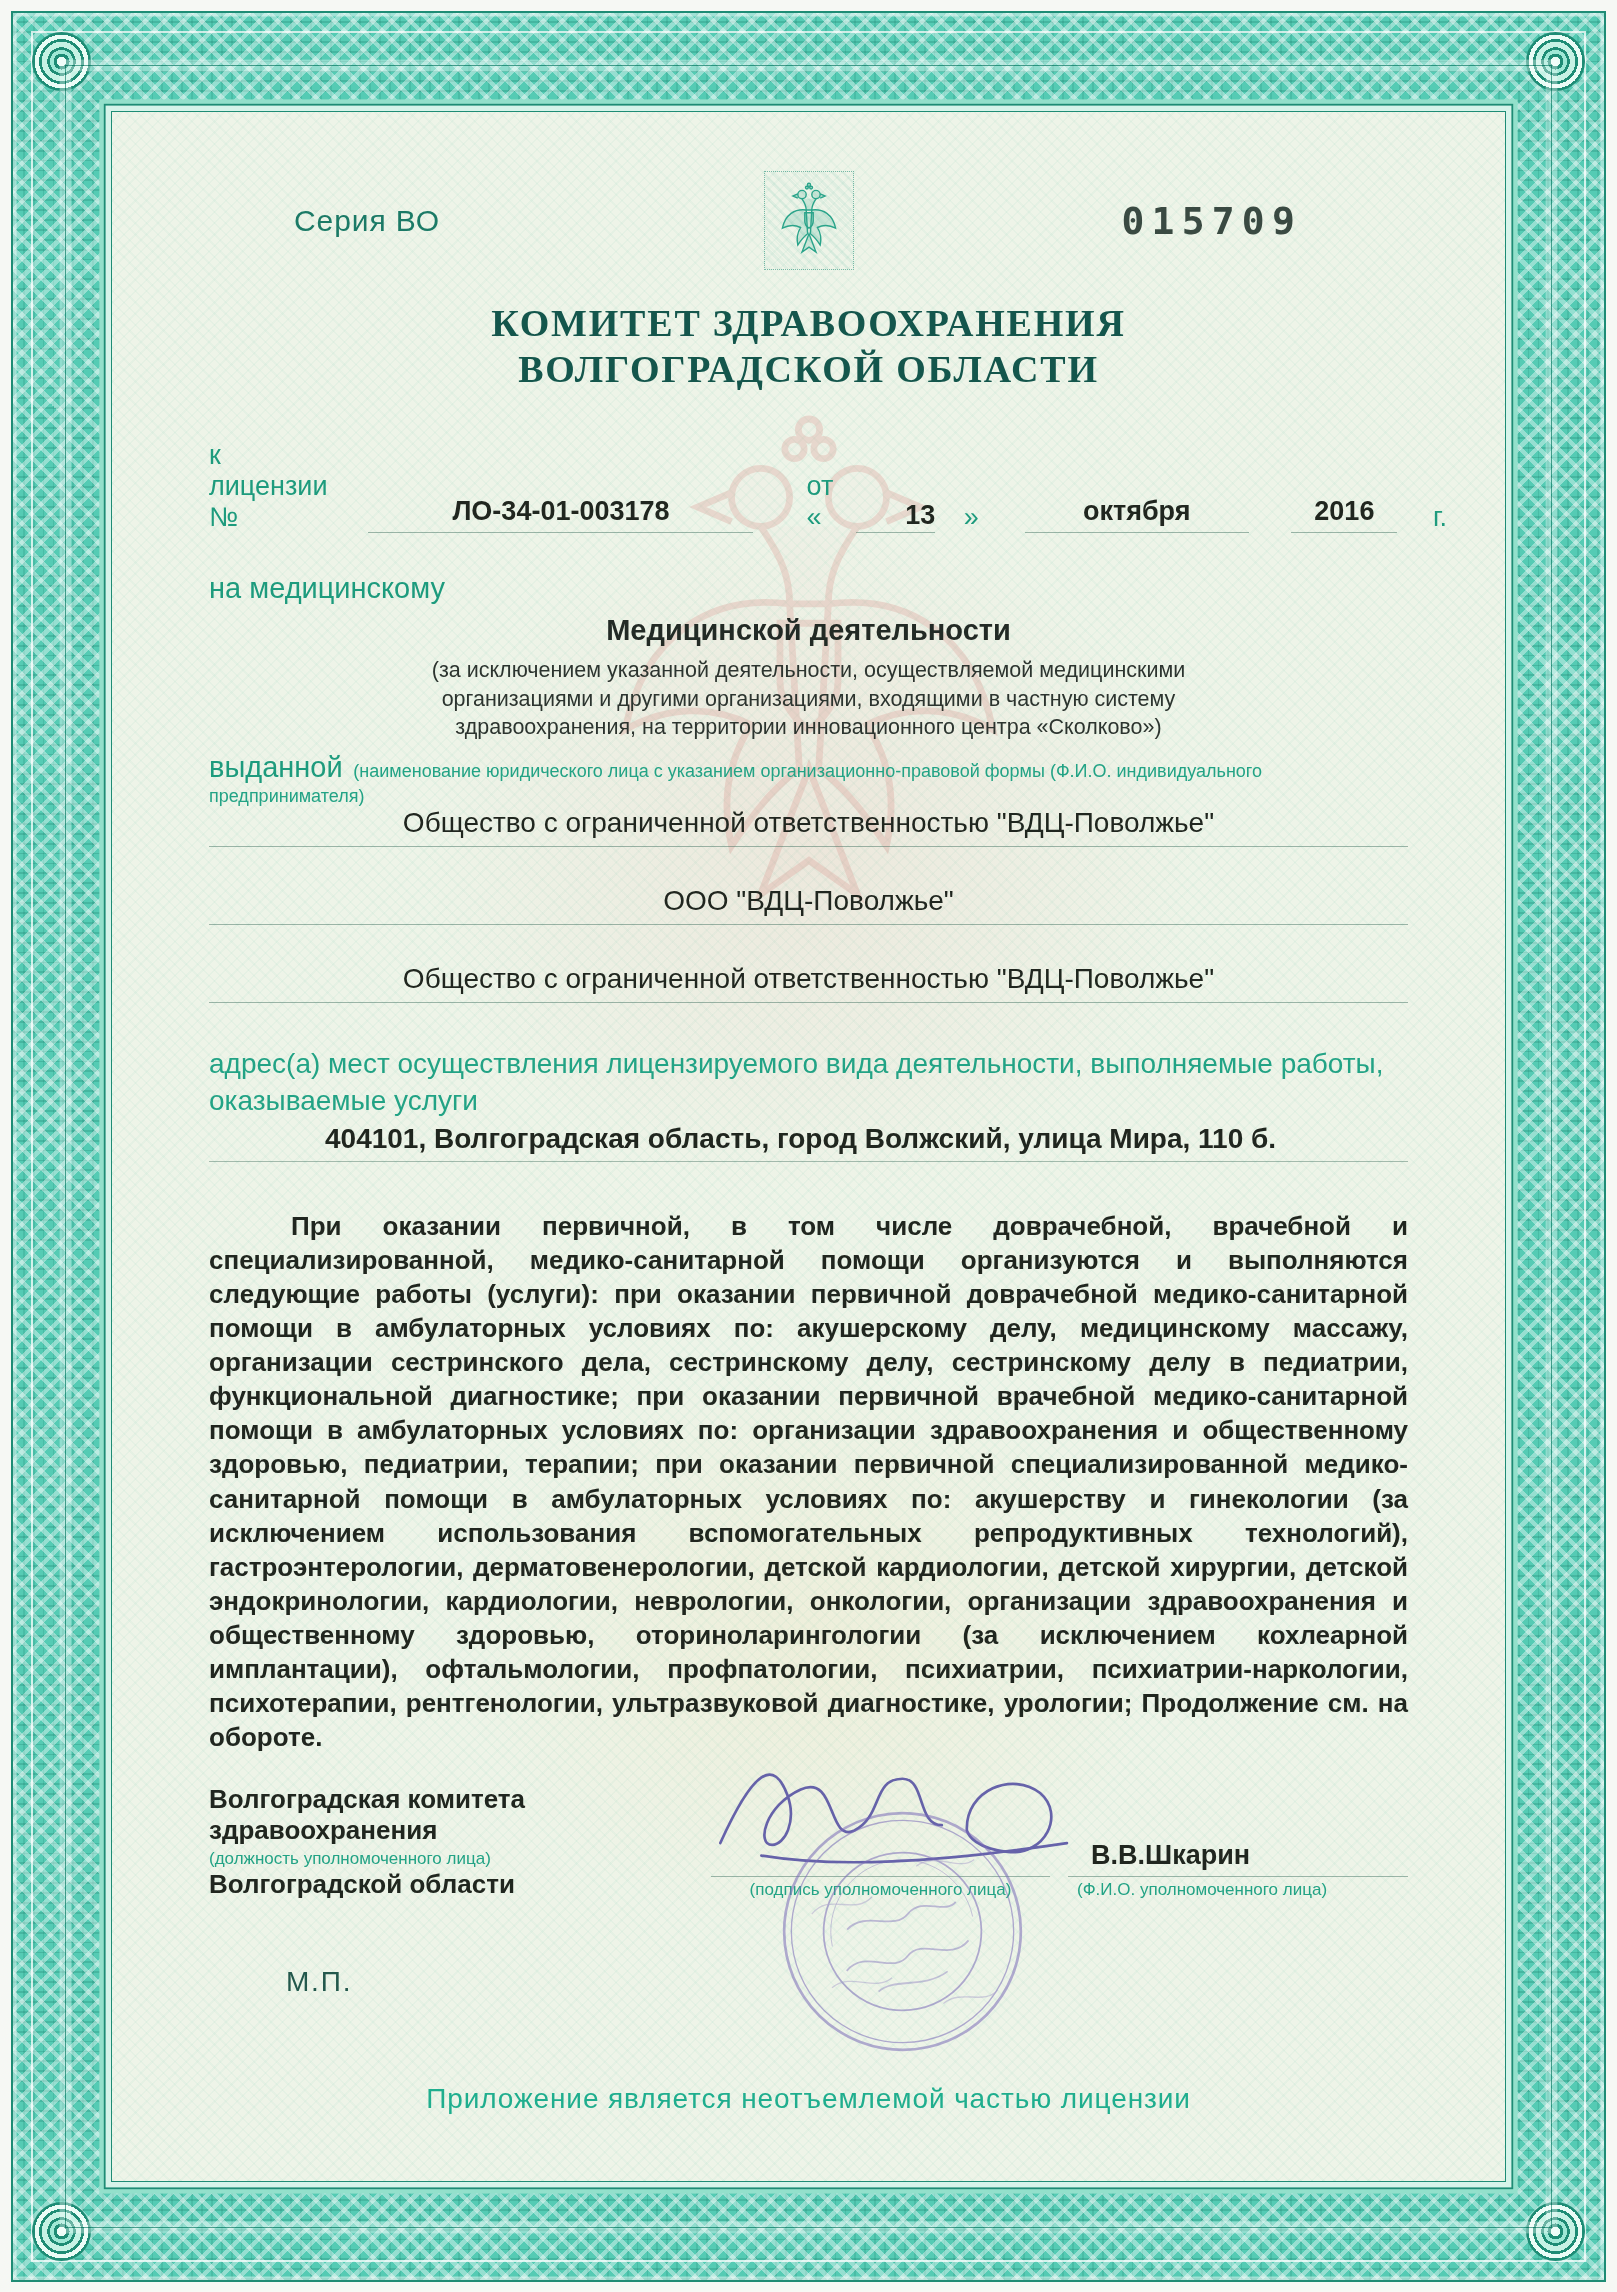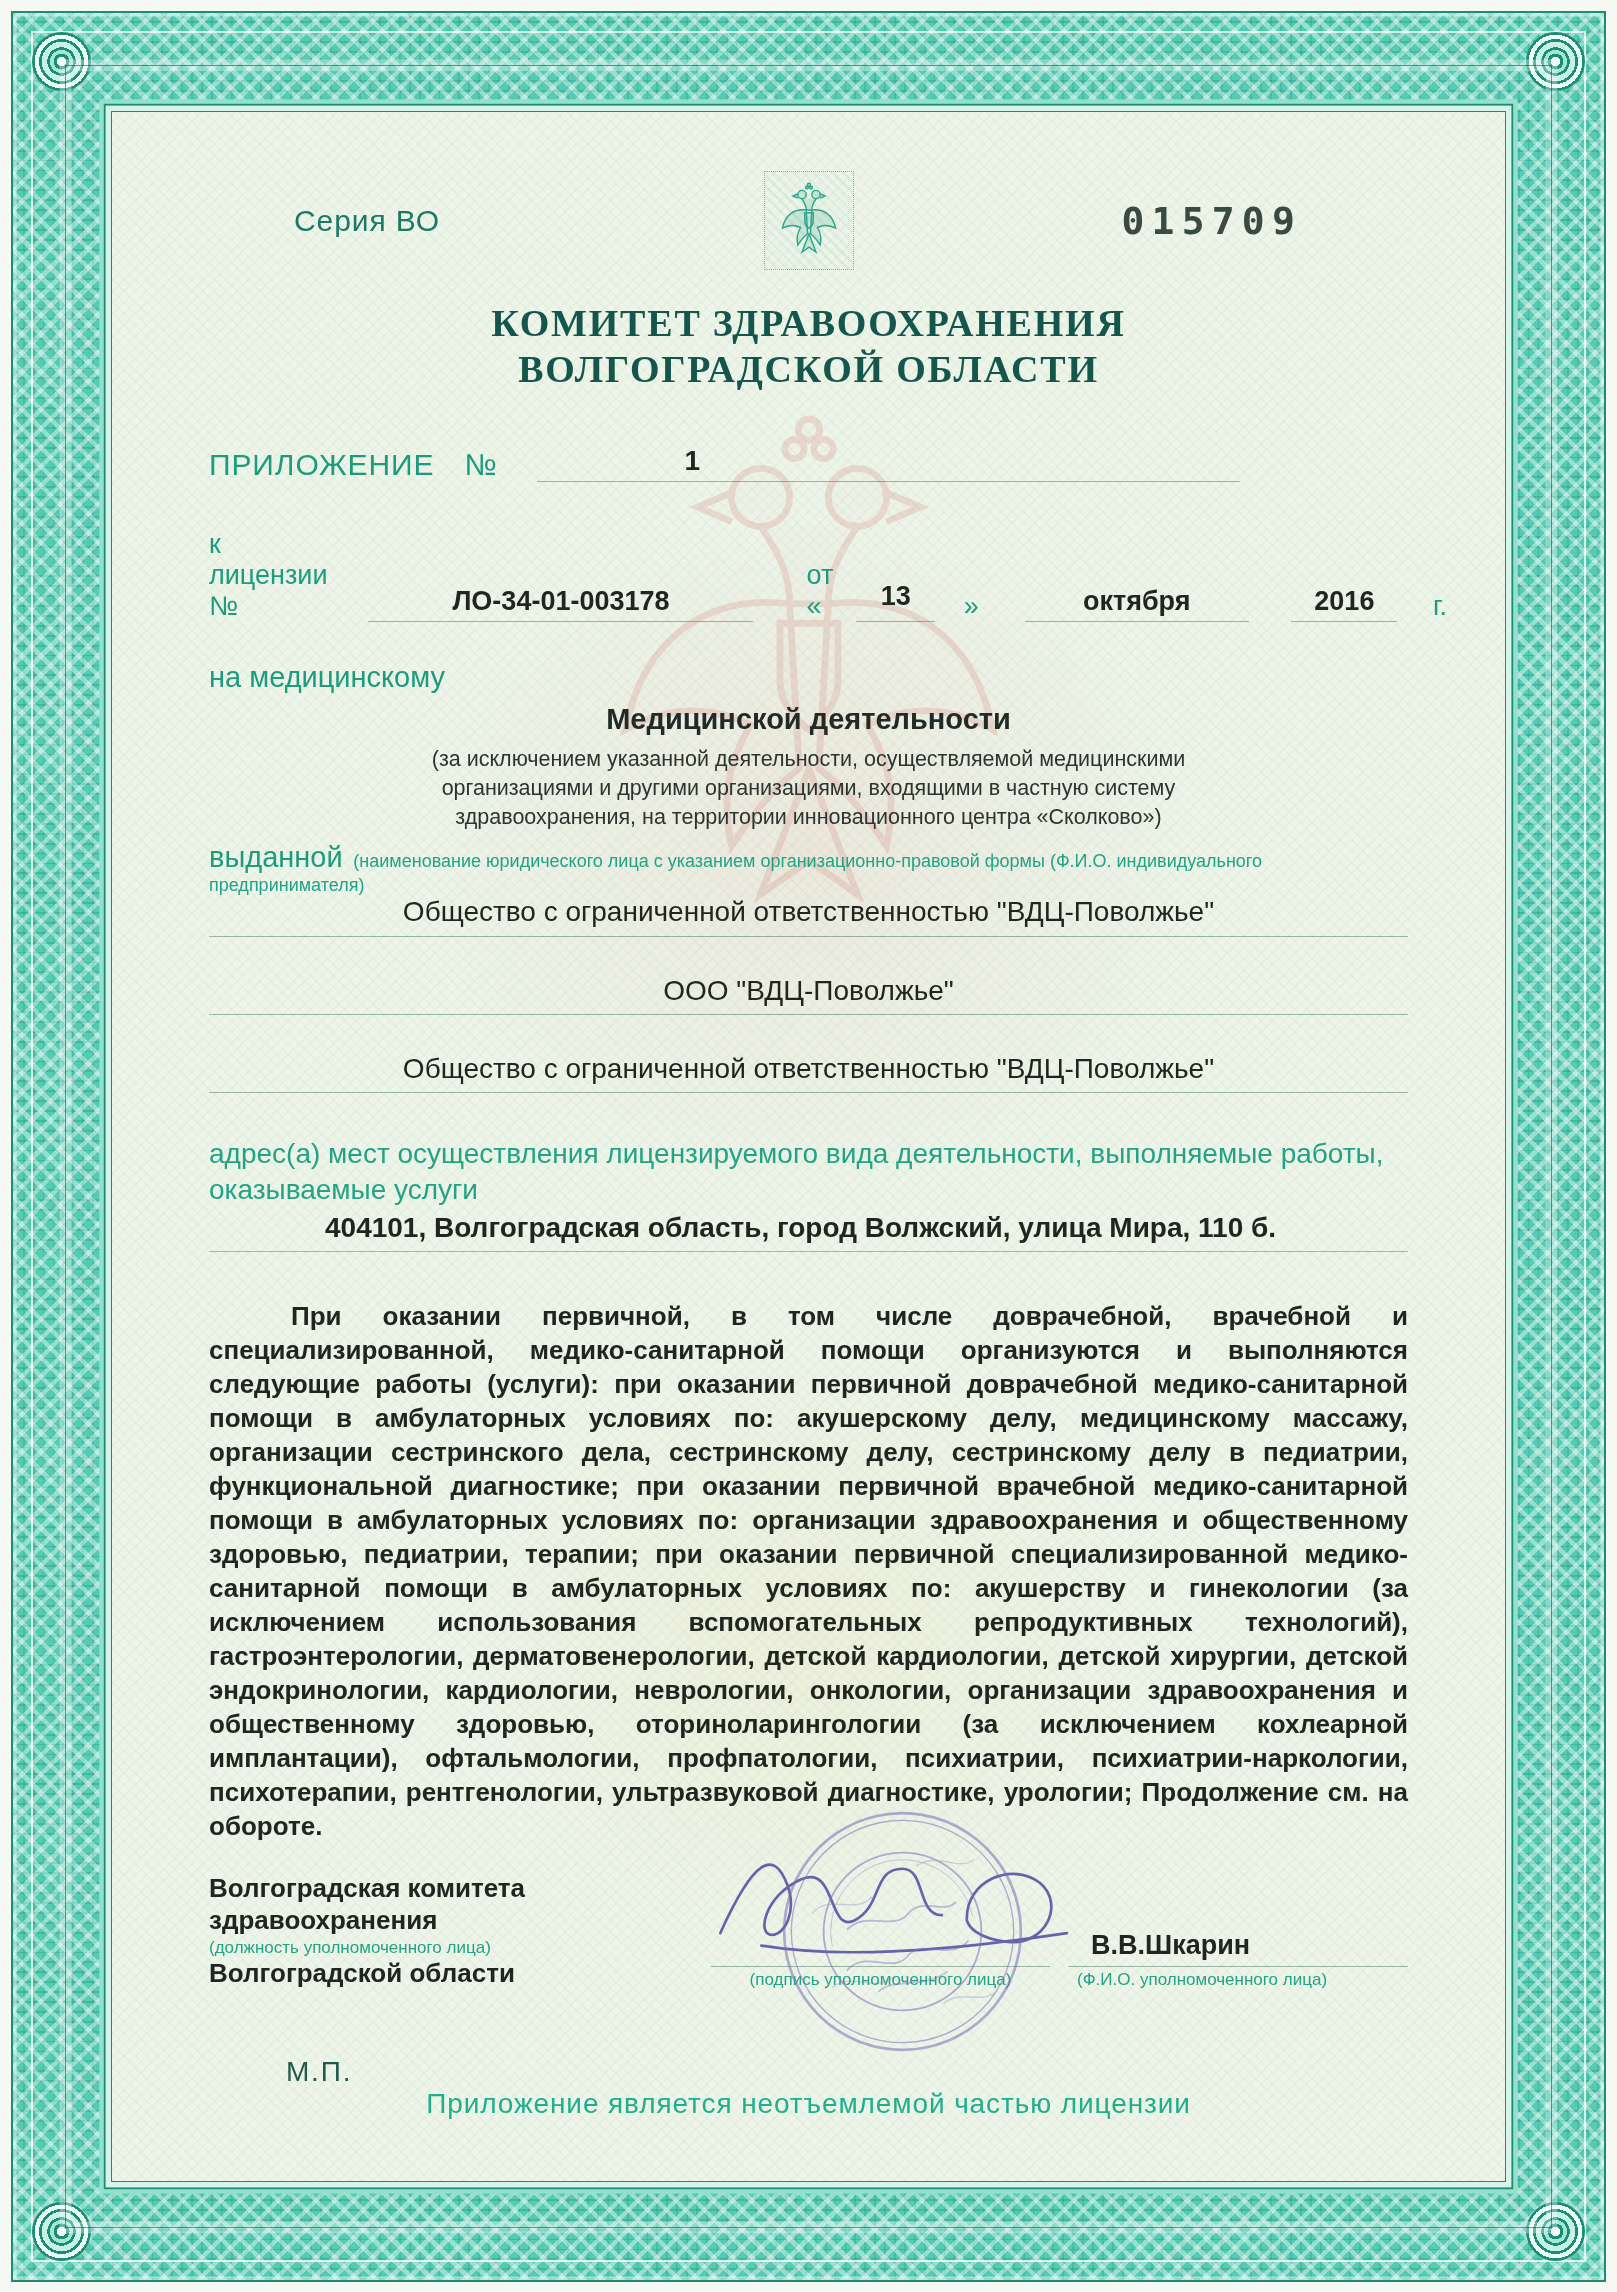--- a/index.html
+++ b/index.html
@@ -91,21 +91,21 @@
   .uline{border-bottom:1.8px solid rgba(70,115,100,.5);}
   .val{font-weight:700;color:#20261f;}
 
   .annex-row{margin-top:52px;font-size:30px;letter-spacing:0.9px;}
   .annex-row .no-sign{margin-left:30px;}
   .annex-fill{flex:0 0 555px;margin-left:39px;padding:0 0 4.5px 148px;font-size:28px;}
 
   .lic-row{margin-top:47px;font-size:27px;gap:23px;}
   .lic-fill{flex:0 0 385px;margin-left:18px;text-align:center;padding-bottom:4.5px;font-size:27px;}
   .lic-from{margin-left:30px;color:#1d9b7d;}
-  .day-fill{flex:0 0 79px;text-align:center;padding-bottom:9px;}
+  .day-fill{flex:0 0 79px;text-align:right;padding-bottom:1px;}
   .close-q{margin-left:5.4px;color:#1d9b7d;}
   .month-fill{flex:0 0 224px;margin-left:23px;text-align:center;padding-bottom:4.5px;}
   .year-fill{flex:0 0 106px;margin-left:19.7px;text-align:center;padding-bottom:4.5px;}
   .g-lbl{margin-left:12.5px;color:#1d9b7d;}
 
   .carry{margin-top:39px;font-size:29px;color:#1d9b7d;}
   .activity{margin-top:9px;text-align:center;font-weight:700;font-size:29px;color:#222a25;}
   .activity-note{
     margin:9px auto 0 auto;width:878px;text-align:center;
     font-size:21.5px;line-height:1.34;color:#2c342f;
@@ -217,25 +217,20 @@
           </svg>
         </div>
         <div class="serial">015709</div>
       </div>
 
       <div class="title">
         <div>КОМИТЕТ ЗДРАВООХРАНЕНИЯ</div>
         <div>ВОЛГОГРАДСКОЙ ОБЛАСТИ</div>
       </div>
 
-      <div class="row annex-row">
-        <span class="lbl">ПРИЛОЖЕНИЕ</span>
-        <span class="lbl no-sign">№</span>
-        <span class="uline val annex-fill">1</span>
-      </div>
 
       <div class="row lic-row">
         <span class="lbl">к лицензии №</span>
         <span class="uline val lic-fill">ЛО-34-01-003178</span>
         <span class="lic-from">от «</span>
         <span class="uline val day-fill">13</span>
         <span class="close-q">»</span>
         <span class="uline val month-fill">октября</span>
         <span class="uline val year-fill">2016</span>
         <span class="g-lbl">г.</span>

